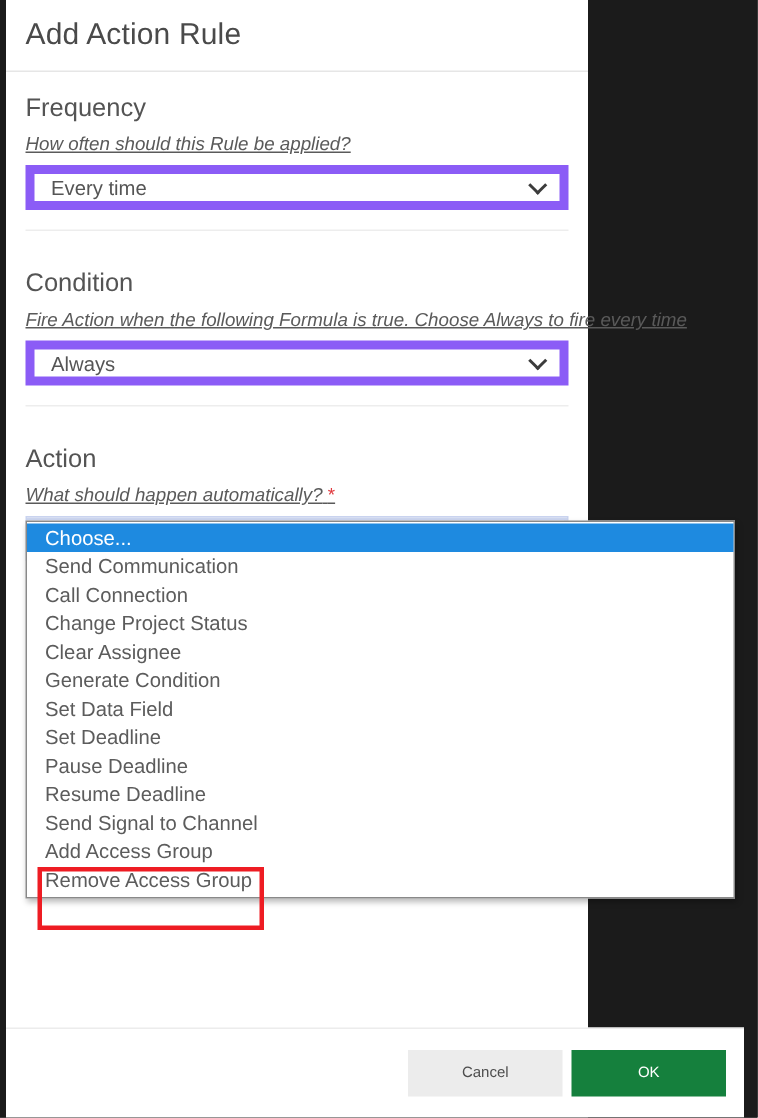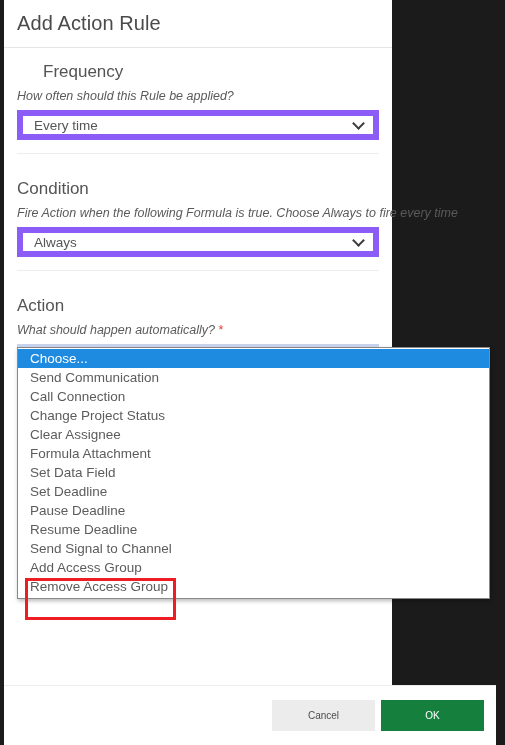--- a/index.html
+++ b/index.html
@@ -55,27 +55,28 @@
   }
   .section { position: relative; }
   .section + .section { border-top: 1px solid #ededed; margin-top: 13px; padding-top: 13px; }
   .section-title {
     font-size: 17px;
     font-weight: 400;
     color: #545454;
     margin-top: 12px;
     margin-bottom: 7px;
   }
-  .section:first-child .section-title { margin-top: 14px; margin-left: 26px; }
+  .section:first-child .section-title { margin-top: 14px; }
   .field-hint {
     font-size: 12.5px;
     font-style: italic;
     color: #5a5a5a;
     margin-bottom: 7px;
     white-space: nowrap;
+    text-decoration: underline;
   }
   .req-star { color: #e0393e; font-style: normal; font-size: 12.5px; }
 
   .select-box {
     position: relative;
     height: 30px;
     border: 6px solid #8b5cf6;
     background: #fff;
     display: flex;
     align-items: center;
@@ -210,21 +211,21 @@
       </div>
 
     </div>
 
     <div class="dropdown-list" id="action-options">
         <div class="dd-item selected">Choose...</div>
         <div class="dd-item">Send Communication</div>
         <div class="dd-item">Call Connection</div>
         <div class="dd-item">Change Project Status</div>
         <div class="dd-item">Clear Assignee</div>
-        <div class="dd-item">Formula Attachment</div>
+        <div class="dd-item">Generate Condition</div>
         <div class="dd-item">Set Data Field</div>
         <div class="dd-item">Set Deadline</div>
         <div class="dd-item">Pause Deadline</div>
         <div class="dd-item">Resume Deadline</div>
         <div class="dd-item">Send Signal to Channel</div>
         <div class="dd-item">Add Access Group</div>
         <div class="dd-item">Remove Access Group</div>
       </div>
 
     <div class="annot-box"></div>

